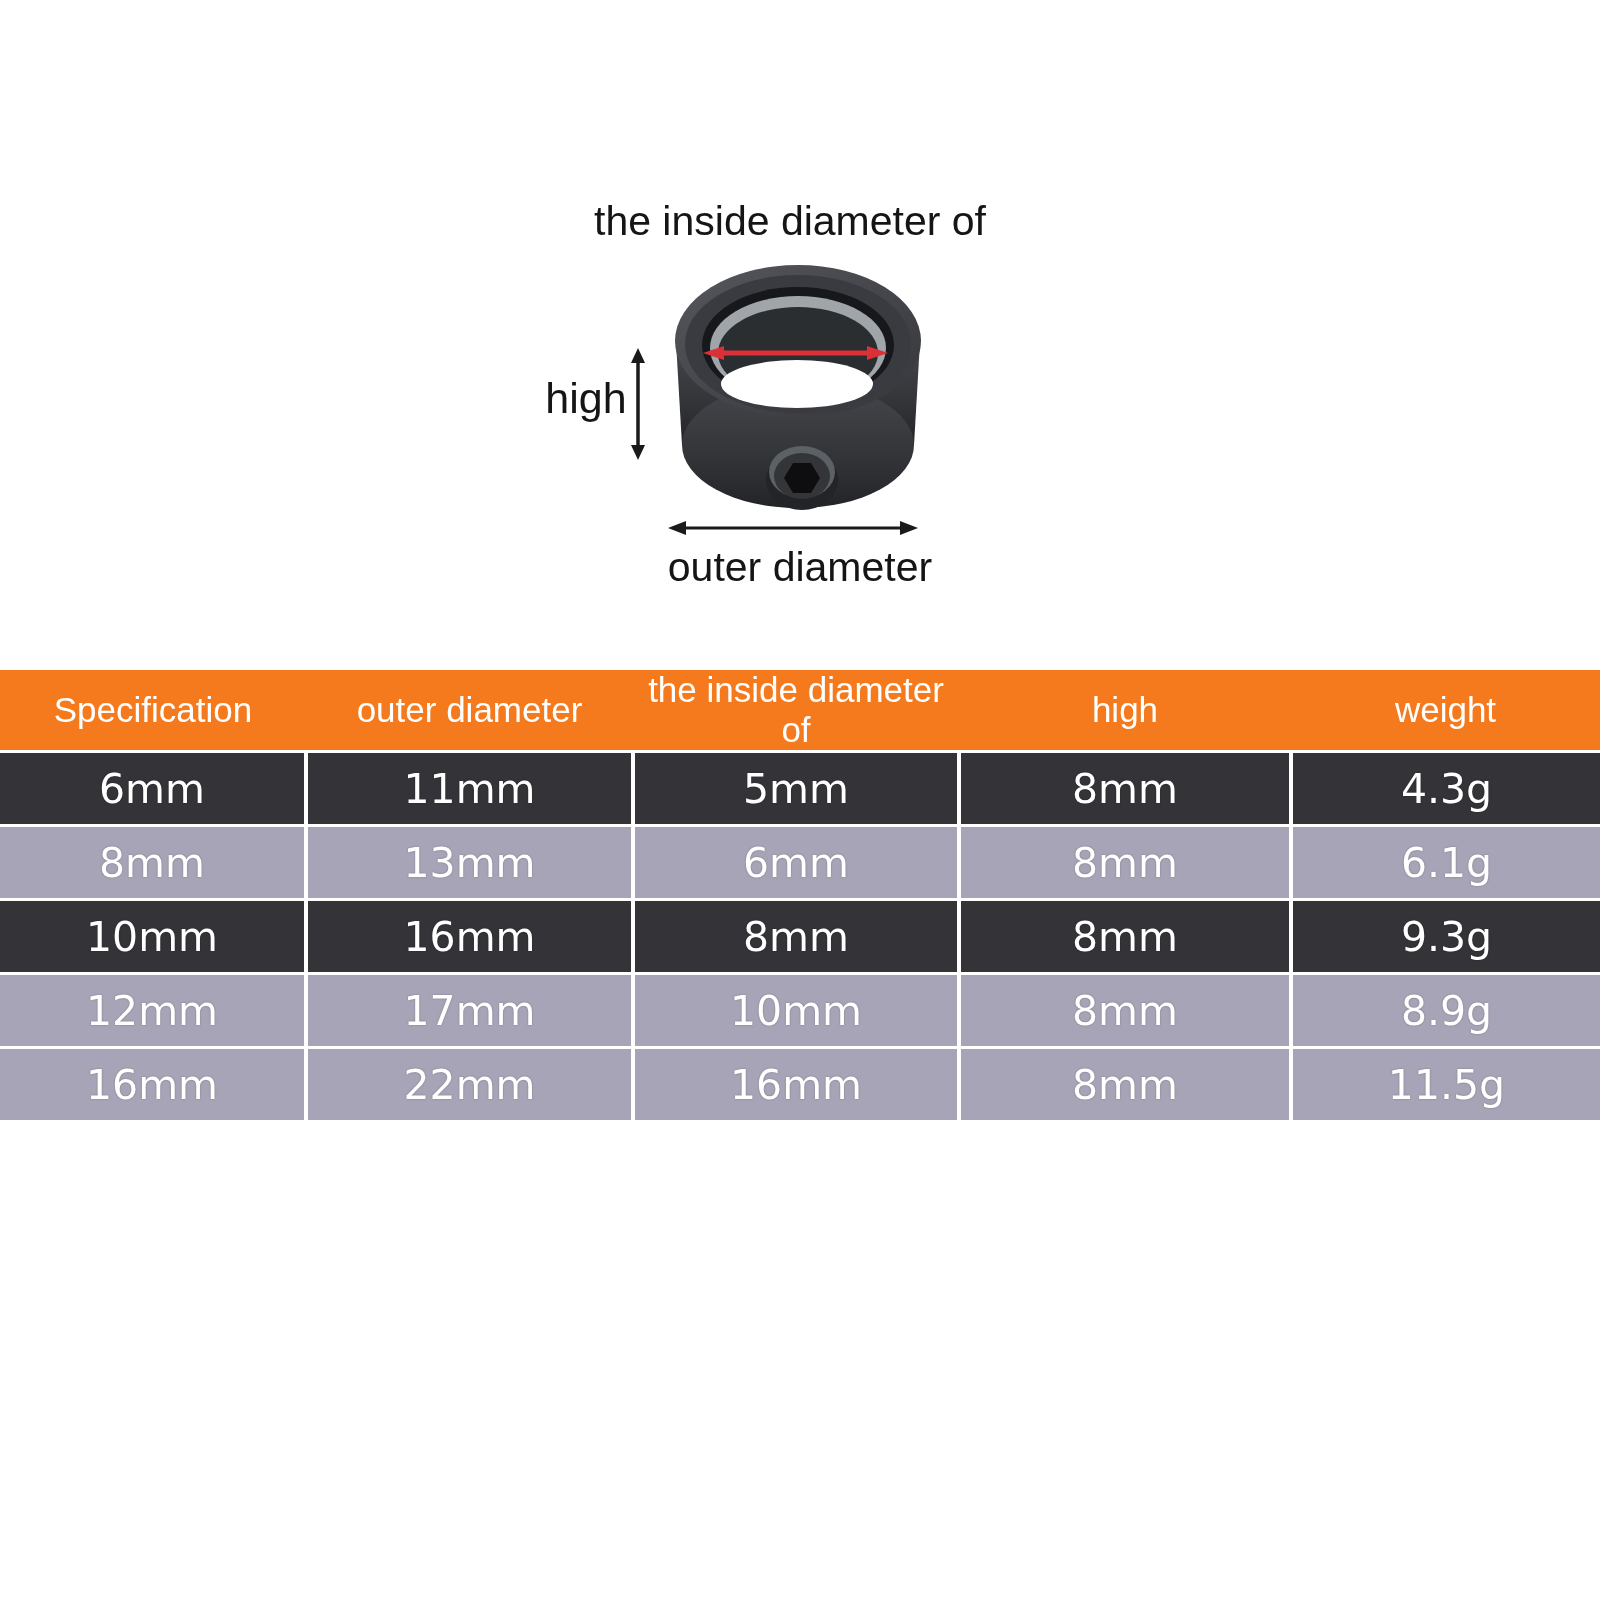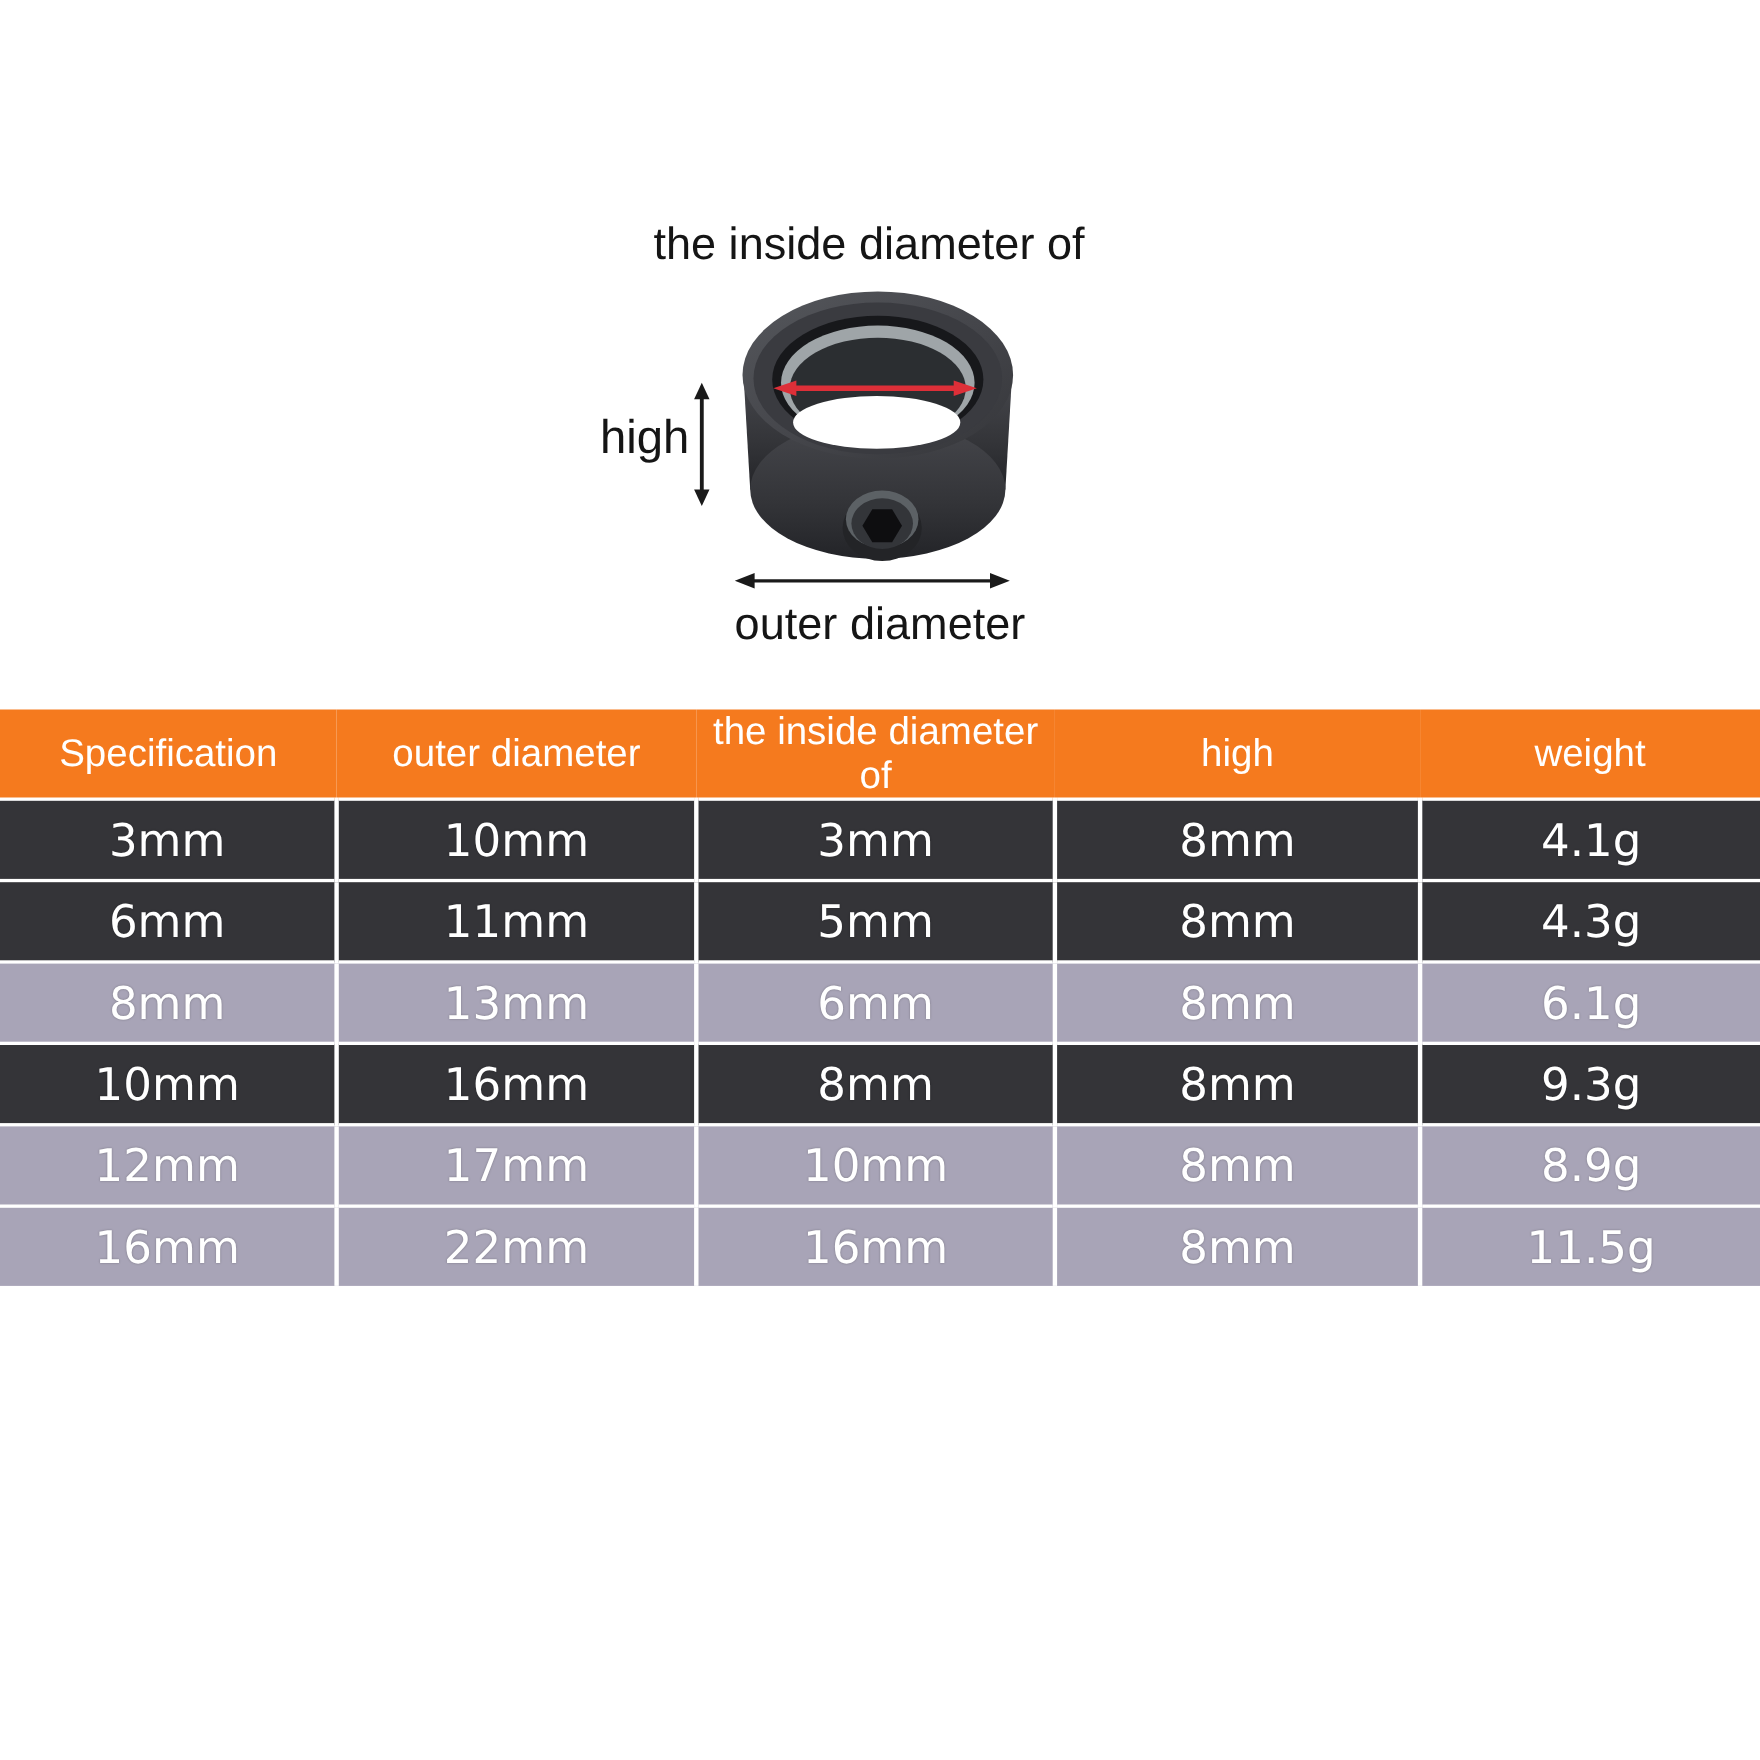--- a/index.html
+++ b/index.html
@@ -21,21 +21,21 @@
     text-align: center; font-size: 43px; color: #151515;
   }
   .label-outer {
     position: absolute; left: 610px; top: 544px; width: 380px;
     text-align: center; font-size: 41px; color: #151515; white-space: nowrap;
   }
   svg.collar { position: absolute; left: 520px; top: 240px; width: 460px; height: 310px; }
 
   
   table.spec {
-    position: absolute; left: 0; top: 645px; width: 1600px;
+    position: absolute; left: 0; top: 670px; width: 1600px;
     border-collapse: collapse; table-layout: fixed; padding-left: 44px;
   }
   table.spec th {
     background: var(--header-bg, #f57a1e);
     color: var(--header-text, #ffffff);
     font-size: 35px; font-weight: normal; height: 77px;
     text-align: center; vertical-align: middle; padding: 0;
   }
   table.spec td {
     height: 71px; padding: 0;
@@ -132,27 +132,20 @@
       <tr>
         <th>Specification</th>
         <th>outer diameter</th>
         <th>the inside diameter of</th>
         <th>high</th>
         <th>weight</th>
       </tr>
     </thead>
     <tbody>
         <tr class="row-dark">
-          <td>3mm</td>
-          <td>10mm</td>
-          <td>3mm</td>
-          <td>8mm</td>
-          <td>4.1g</td>
-        </tr>
-        <tr class="row-dark">
           <td>6mm</td>
           <td>11mm</td>
           <td>5mm</td>
           <td>8mm</td>
           <td>4.3g</td>
         </tr>
         <tr class="row-light">
           <td>8mm</td>
           <td>13mm</td>
           <td>6mm</td>

